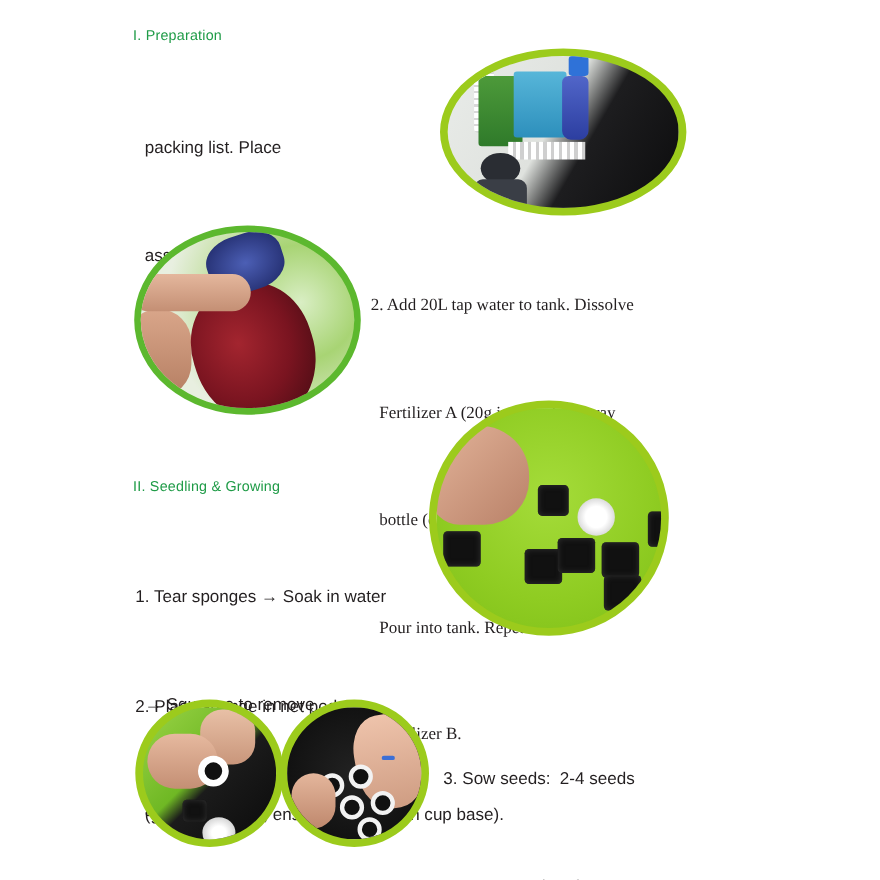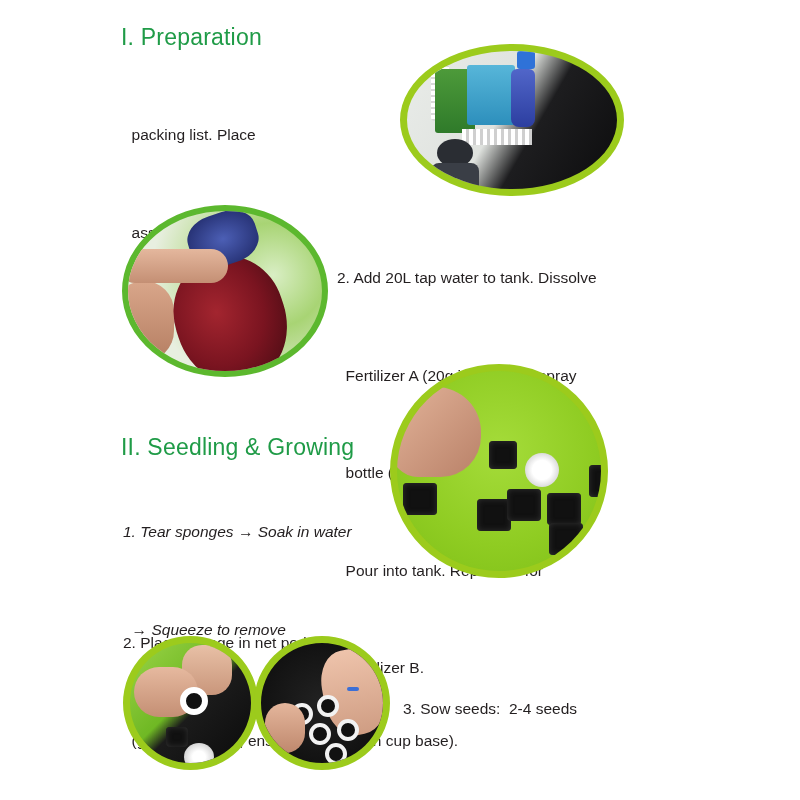--- a/index.html
+++ b/index.html
@@ -4,21 +4,21 @@
   <style>
     html, body { margin: 0; padding: 0; }
     body {
       width: 800px; height: 800px; background: #ffffff;
       position: relative; overflow: hidden;
       font-family: "Liberation Sans", sans-serif;
       color: #231f20;
     }
     .abs { position: absolute; }
     .heading {
-      color: #1f9b47; font-size: 23px; font-weight: normal; margin: 0;
+      color: #1f9b47; font-size: 13px; font-weight: normal; margin: 0;
       letter-spacing: 0.2px;
     }
     .para { font-size: 15.5px; line-height: 32.5px; white-space: pre; }
     .para div { height: 32.5px; }
     .circle {
       position: absolute; border-radius: 50%; overflow: hidden;
       box-sizing: border-box;
     }
     .ring-lime { border: 7px solid #9ccb1c; }
     .ring-green { border: 6px solid #5cb82e; }
@@ -88,21 +88,21 @@
   <div class="abs pump2"></div>
 </div>
 
 <div class="circle ring-green photo-bottle" style="left:122px; top:205px; width:206px; height:172px;">
   <div class="abs hand"></div>
   <div class="abs liquid"></div>
   <div class="abs cap"></div>
   <div class="abs finger"></div>
 </div>
 
-<div class="abs para" style="left:337px; top:197px;">
+<div class="abs para" style="left:337px; top:197px;font-family:Liberation Serif, serif;">
   <div>2. Add 20L tap water to tank. Dissolve</div>
   <div>  Fertilizer A (20g in 1 bag) in spray</div>
   <div>  bottle (or other small bottles) →</div>
   <div>  Pour into tank. Repeat as for</div>
   <div>  Fertilizer B.</div>
 </div>
 
 <div class="circle ring-lime photo-sponges" style="left:390px; top:364px; width:218px; height:214px;">
   <div class="abs hand"></div>
   <div class="sponge" style="left:92px; top:70px; width:28px; height:28px;"></div>
@@ -110,21 +110,21 @@
   <div class="sponge" style="left:6px; top:112px;"></div>
   <div class="sponge" style="left:80px; top:128px;"></div>
   <div class="sponge" style="left:110px; top:118px;"></div>
   <div class="sponge" style="left:150px; top:122px;"></div>
   <div class="sponge" style="left:152px; top:152px;"></div>
   <div class="sponge" style="left:192px; top:94px;"></div>
 </div>
 
 <h2 class="abs heading" style="left:121px; top:434px;">II. Seedling &amp; Growing</h2>
 
-<div class="abs para" style="left:123px; top:451px;font-style:italic;">
+<div class="abs para" style="left:123px; top:462px;">
   <div>1. Tear sponges → Soak in water</div>
   <div>  → Squeeze to remove</div>
   <div>  air/absorb water.</div>
 </div>
 
 <div class="abs para" style="left:123px; top:562px;">
   <div>2. Place sponge in net pod</div>
   <div>  (groove upward; ensure contact with cup base).</div>
 </div>
 

